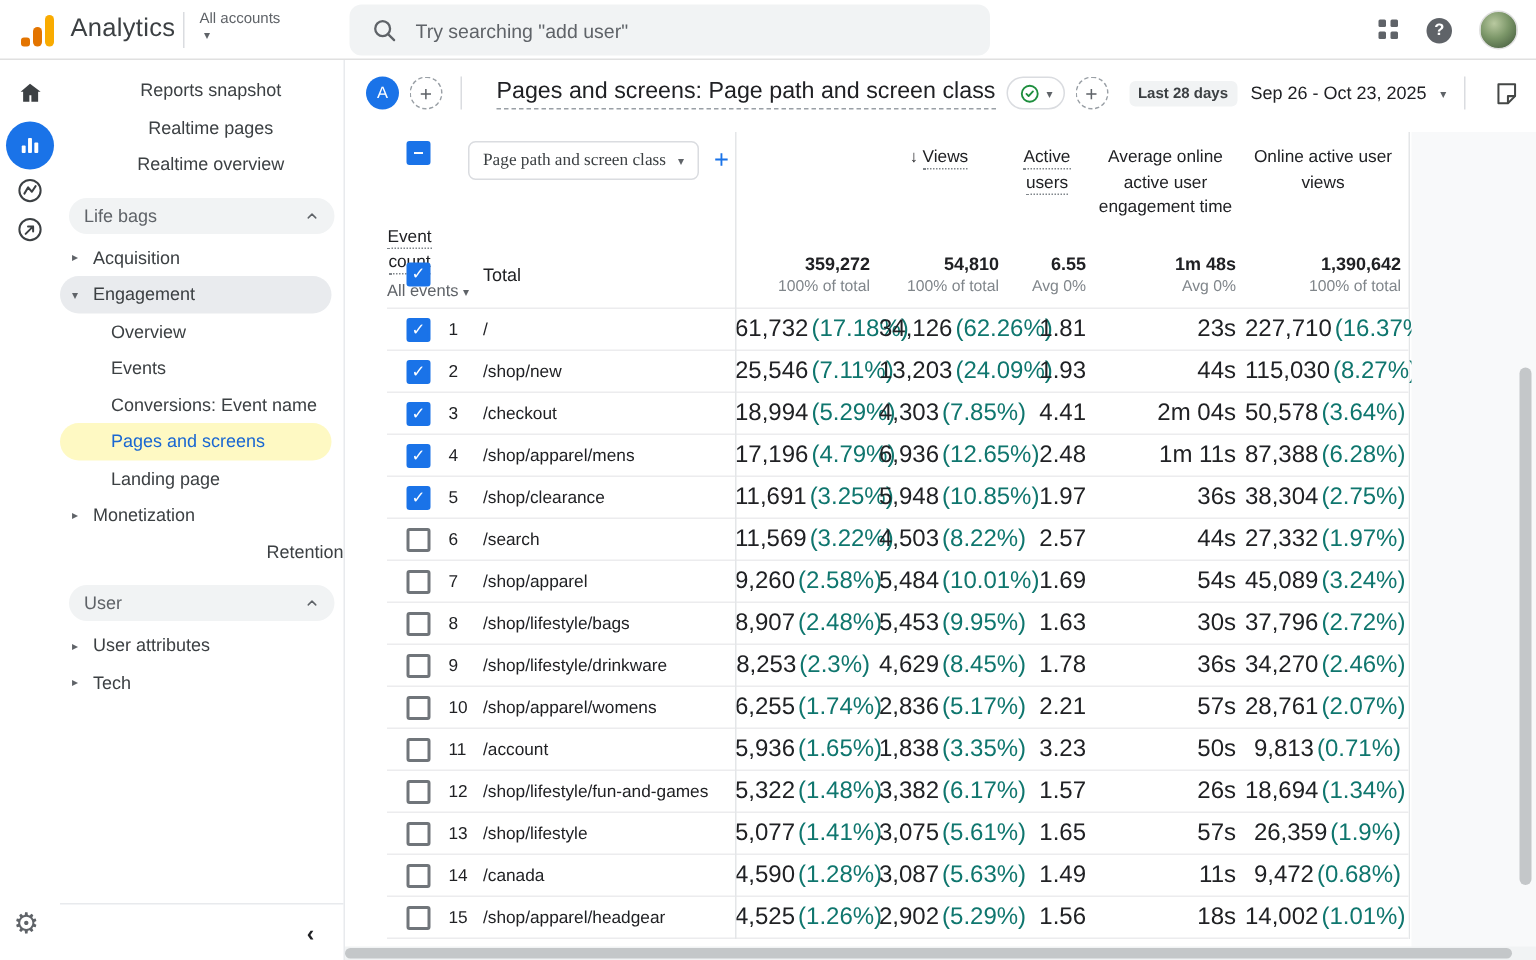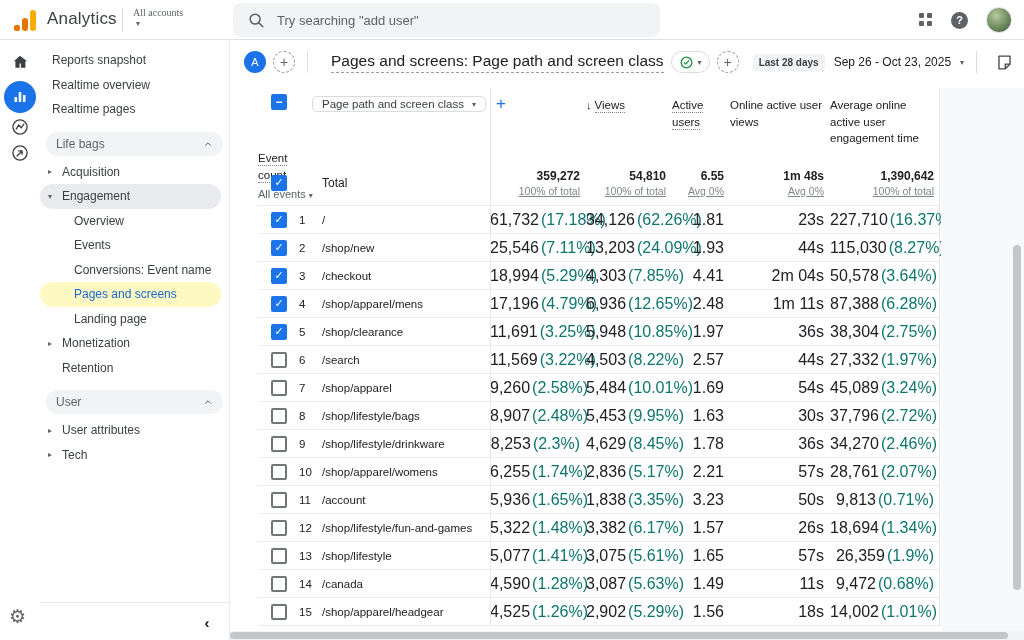--- a/index.html
+++ b/index.html
@@ -6,21 +6,21 @@
   html,body { width:1024px; height:640px; overflow:hidden; font-family:"Liberation Sans","DejaVu Sans",sans-serif; background:#fff; color:#202124; }
 
   
   .topbar { position:absolute; left:0; top:0; width:1024px; height:40px; background:#fff; border-bottom:1px solid #e0e0e0; z-index:5; }
   .ga-logo { position:absolute; left:14px; top:9px; width:26px; height:22px; }
   .ga-logo .b1 { position:absolute; left:0; bottom:0; width:6px; height:6px; border-radius:2px; }
   .ga-logo .b2 { position:absolute; left:8px; bottom:0; width:6px; height:13px; border-radius:3px; }
   .ga-logo .b3 { position:absolute; left:16px; bottom:0; width:6px; height:21px; border-radius:3px; }
   .app-name { position:absolute; left:47px; top:9px; font-size:17px; color:#3c4043; letter-spacing:.2px; }
   .tb-divider { position:absolute; left:122px; top:8px; width:1px; height:24px; background:#dadce0; }
-  .account-switch { position:absolute; left:133px; top:7px; font-size:10px; color:#5f6368; text-align:left; cursor:pointer;font-family:Liberation Serif, serif; }
+  .account-switch { position:absolute; left:133px; top:7px; font-size:10px; color:#5f6368; text-align:left; cursor:pointer; }
   .account-switch .caret { display:block; font-size:8px; color:#5f6368; margin-top:1px; margin-left:3px; }
   .search-wrap { position:absolute; left:233px; top:3px; width:427px; height:34px; }
   .search-wrap input { width:100%; height:100%; border:none; outline:none; background:#f1f3f4; border-radius:8px; padding-left:44px; font-size:13px; color:#3c4043; font-family:inherit; }
   .search-wrap input::placeholder { color:#5f6368; }
   .search-icon { position:absolute; left:14px; top:8px; width:18px; height:18px; }
   .tb-right { position:absolute; right:12px; top:0; height:40px; display:flex; align-items:center; gap:18px; }
   .apps-grid { width:14px; height:14px; display:grid; grid-template-columns:5px 5px; grid-template-rows:5px 5px; gap:3px; cursor:pointer; }
   .apps-grid span { background:#5f6368; border-radius:1px; }
   .help-icon { width:17px; height:17px; border-radius:50%; background:#5f6368; color:#fff; font-size:11px; font-weight:bold; display:flex; align-items:center; justify-content:center; cursor:pointer; }
   .avatar { width:26px; height:26px; border-radius:50%; background:radial-gradient(circle at 38% 32%, #b9c9a0 0%, #7b9668 45%, #3c5237 100%); border:1px solid #e0e0e0; cursor:pointer; }
@@ -29,24 +29,24 @@
   .rail { position:absolute; left:0; top:40px; width:40px; height:600px; background:#fff; }
   .rail-icon { position:absolute; left:10px; width:20px; height:20px; cursor:pointer; }
   .rail-active-circle { position:absolute; left:4px; top:41px; width:32px; height:32px; border-radius:50%; background:#1a73e8; display:flex; align-items:center; justify-content:center; cursor:pointer; }
   .gear { position:absolute; left:9px; bottom:14px; font-size:19px; color:#5f6368; cursor:pointer; line-height:1; }
 
   
   .sidebar { position:absolute; left:40px; top:40px; width:190px; height:600px; background:#fff; border-right:1px solid #e8eaed; }
   .side-nav { padding-top:8px; }
   .side-item { height:24.5px; display:flex; align-items:center; font-size:12px; color:#3c4043; padding-left:12px; cursor:pointer; }
   .side-item .exp-caret { width:14px; font-size:8px; color:#5f6368; flex:0 0 14px; }
-  .side-item.toplevel { padding-left:12px; }
+  .side-item.toplevel { padding-left:12px;justify-content:center; }
   .side-item.expandable { padding-left:8px; }
   .side-item.child { padding-left:34px; }
-  .side-item.noicon { padding-left:22px; }
+  .side-item.noicon { padding-left:22px;justify-content:flex-end; }
   .pill-row { height:24px; margin:10px 6px 4px 6px; background:#f1f3f4; border-radius:12px; display:flex; align-items:center; justify-content:space-between; padding:0 10px 0 10px; font-size:12px; color:#5f6368; cursor:pointer; }
   .side-item.active-parent { background:#e9ebee; border-radius:13px; margin-right:8px; }
   .side-item.selected { background:#fef9c3; border-radius:13px; margin-right:8px; color:#1967d2; }
   .side-bottom { position:absolute; left:0; right:0; bottom:0; height:38px; border-top:1px solid #e8eaed; }
   .collapse-btn { position:absolute; right:12px; top:9px; width:20px; height:20px; cursor:pointer; font-size:15px; color:#202124; display:flex; align-items:center; justify-content:center; font-weight:bold; }
 
   
   .main { position:absolute; left:230px; top:40px; width:794px; height:600px; background:#fff; overflow:hidden; }
 
   .report-bar { position:absolute; left:0; top:0; width:794px; height:44px; display:flex; align-items:center; padding:0 10px 0 14px; gap:7px; }
@@ -63,39 +63,39 @@
   .rb-icons { display:flex; align-items:center; gap:15px; margin-left:6px; }
   .rb-icons svg { cursor:pointer; }
 
   
   .table-card { position:absolute; left:28px; top:48px; width:682px; border-right:1px solid #e4e6e8; }
   .table-card::before { content:""; position:absolute; left:232px; top:0; bottom:0; width:1px; background:#e4e6e8; }
   .tgrid { display:grid; grid-template-columns:36px 28px 168px 96px 86px 58px 100px 110px; align-items:center; }
   .thead { height:72px; align-items:start; padding-top:6px; }
   .cell { font-size:11.5px; }
   .num { text-align:right; padding-right:6px; }
-  .hcell { text-align:left; padding-right:6px; font-size:11.5px; color:#202124; line-height:1.45; padding-top:3px; }
+  .hcell { text-align:center; padding-right:6px; font-size:11.5px; color:#202124; line-height:1.45; padding-top:3px; }
   .dotted { border-bottom:1px dotted #80868b; padding-bottom:1px; cursor:help; }
   .sort-arrow { font-size:11px; margin-right:3px; }
   .sub-filter { font-size:11px; color:#5f6368; margin-top:4px; white-space:nowrap; cursor:pointer; }
   .sub-filter .caret { font-size:8px; margin-left:3px; }
   .dim-wrap { grid-column:2/4; display:flex; align-items:center; gap:10px; padding-left:18px; }
-  .dim-select { height:16px; border:1px solid #dadce0; border-radius:5px; display:flex; align-items:center; gap:8px; padding:0 9px; font-size:11.5px; color:#3c4043; cursor:pointer; white-space:nowrap; }
+  .dim-select { height:26px; border:1px solid #dadce0; border-radius:5px; display:flex; align-items:center; gap:8px; padding:0 9px; font-size:11.5px; color:#3c4043; cursor:pointer; white-space:nowrap;font-family:Liberation Serif, serif; }
   .dim-select .caret { font-size:8px; color:#5f6368; }
   .add-dim { color:#1a73e8; font-size:17px; cursor:pointer; }
 
   .cb { width:16px; height:16px; border:2px solid #70757a; border-radius:2px; display:flex; align-items:center; justify-content:center; cursor:pointer; margin-left:13px; background:#fff; }
   .cb.checked, .cb.indet { background:#1a73e8; border-color:#1a73e8; }
   .cb.checked::after { content:"✓"; color:#fff; font-size:11px; font-weight:bold; }
   .cb.indet::after { content:"−"; color:#fff; font-size:12px; font-weight:bold; }
 
   .total-row { height:46px; border-bottom:1px solid #ececee; }
   .total-label { font-size:12px; color:#202124; }
   .tv { font-size:12px; font-weight:bold; color:#202124; }
-  .ts { font-size:10.5px; color:#80868b; margin-top:2px;text-decoration:underline; }
+  .ts { font-size:10.5px; color:#80868b; margin-top:2px; }
 
   .trow { height:28px; border-bottom:1px solid #ececee; background:#fff; }
   .rank { font-size:11.5px; color:#202124; padding-left:5px; }
   .path { font-size:11.5px; color:#202124; white-space:nowrap; overflow:hidden; }
   .v { color:#202124; }
   .pct { color:#0f766e; margin-left:2px; }
 
   .right-filler { position:absolute; left:711px; top:48px; width:83px; height:544px; background:#f8f9fa; }
   .v-scroll { position:absolute; right:3px; top:205px; width:8px; height:345px; background:#c4c7c9; border-radius:4px; cursor:grab; }
   .h-scroll { position:absolute; left:0; bottom:0; width:794px; height:9px; background:#f1f3f4; }
@@ -156,24 +156,24 @@
     </svg>
   <div class="gear">⚙</div>
 </div>
 
 <div class="sidebar">
   <div class="side-nav">
     <div class="side-item toplevel">
         <span>Reports snapshot</span>
       </div>
     <div class="side-item toplevel">
+        <span>Realtime pages</span>
+      </div>
+    <div class="side-item toplevel">
         <span>Realtime overview</span>
-      </div>
-    <div class="side-item toplevel">
-        <span>Realtime pages</span>
       </div>
 
     <div class="pill-row">
       <span>Life bags</span>
       <svg width="10" height="10" viewBox="0 0 24 24">
           <polyline points="6,15 12,9 18,15" fill="none" stroke="#5f6368" stroke-width="2.4" stroke-linecap="round" stroke-linejoin="round"></polyline>
         </svg>
     </div>
 
     <div class="side-item expandable">
@@ -270,22 +270,22 @@
       <div class="dim-wrap">
         <div class="dim-select">
           <span>Page path and screen class</span>
           <span class="caret">▾</span>
         </div>
         <div class="add-dim">+</div>
       </div>
       <div></div>
       <div class="hcell"><span class="sort-arrow">↓</span><span class="dotted">Views</span></div>
       <div class="hcell"><span class="dotted">Active users</span></div>
+      <div class="hcell"><span>Average online active user engagement time</span></div>
       <div class="hcell"><span>Online active user views</span></div>
-      <div class="hcell"><span>Average online active user engagement time</span></div>
       <div class="hcell">
         <span class="dotted">Event count</span>
         <div class="sub-filter"><span>All events</span><span class="caret">▾</span></div>
       </div>
     </div>
 
     <div class="tgrid total-row">
       <div class="cell">
           <span class="cb checked"></span>
         </div>

